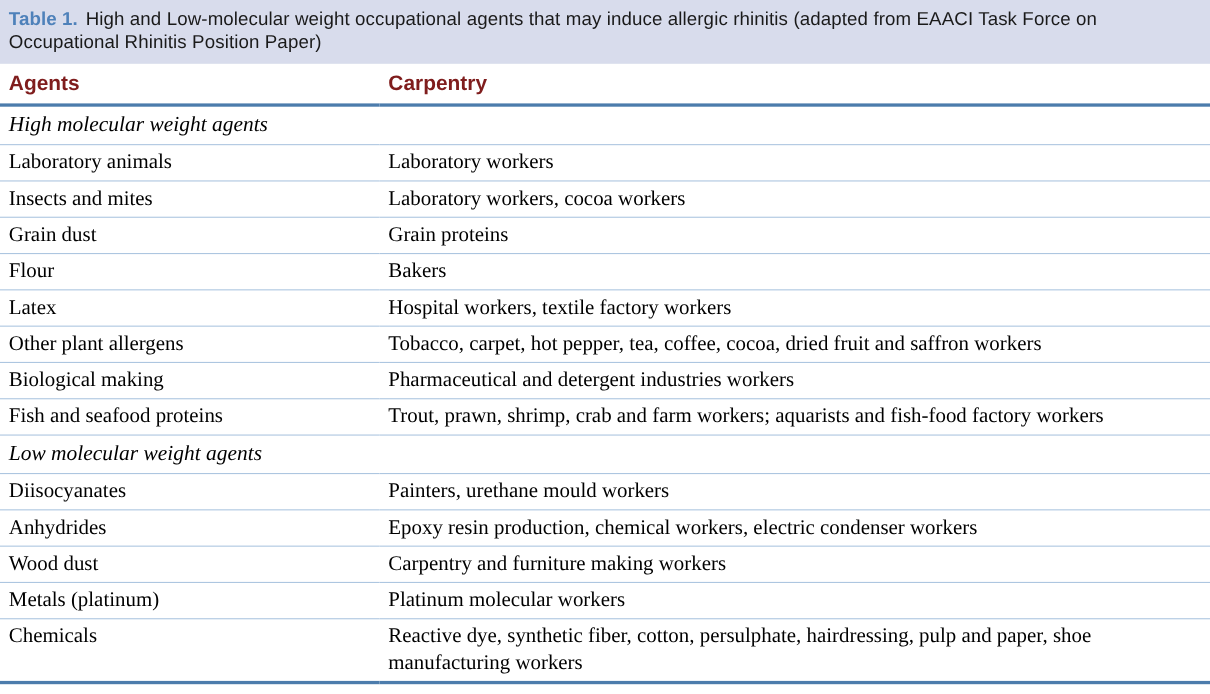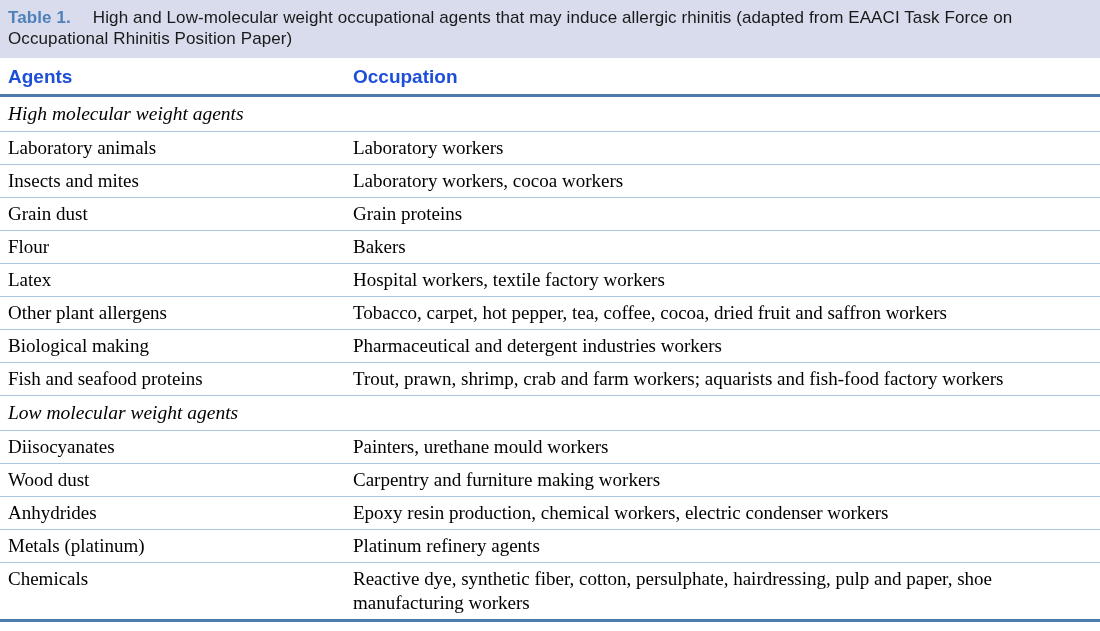--- a/index.html
+++ b/index.html
@@ -19,35 +19,35 @@
     background: #d8dcec;
     padding: 7px 40px 9px 8px;
     font-size: 17px;
     line-height: 21px;
     color: #1a1a1a;
     letter-spacing: 0.1px;
   }
   .caption-label {
     color: #4e81ba;
     font-weight: bold;
-    margin-right: 22px;
+    margin-right: 7px;
   }
   table.agents-table {
     width: 1100px;
     border-collapse: collapse;
     table-layout: fixed;
   }
   table.agents-table col.col-agents  { width: 345px; }
   table.agents-table col.col-occ     { width: 755px; }
   thead th {
     text-align: left;
     font-family: "Liberation Sans", sans-serif;
     font-weight: bold;
     font-size: 19px;
-    color: #1d4ed8;
+    color: #7f1d1d;
     padding: 8px 8px 6px 8px;
     border-bottom: 3px solid #4c7cac;
   }
   tbody td {
     font-family: "Liberation Serif", serif;
     font-size: 19px;
     line-height: 24px;
     color: #000000;
     padding: 4px 10px 4px 8px;
     vertical-align: top;
@@ -74,21 +74,21 @@
   </div>
 
   <table class="agents-table">
     <colgroup>
       <col class="col-agents">
       <col class="col-occ">
     </colgroup>
     <thead>
       <tr>
         <th>Agents</th>
-        <th>Occupation</th>
+        <th>Carpentry</th>
       </tr>
     </thead>
     <tbody>
         <tr class="section-row">
           <td colspan="2">High molecular weight agents</td>
         </tr>
         <tr>
           <td>Laboratory animals</td>
           <td>Laboratory workers</td>
         </tr>
@@ -121,30 +121,30 @@
           <td>Trout, prawn, shrimp, crab and farm workers; aquarists and fish-food factory workers</td>
         </tr>
         <tr class="section-row">
           <td colspan="2">Low molecular weight agents</td>
         </tr>
         <tr>
           <td>Diisocyanates</td>
           <td>Painters, urethane mould workers</td>
         </tr>
         <tr>
+          <td>Anhydrides</td>
+          <td>Epoxy resin production, chemical workers, electric condenser workers</td>
+        </tr>
+        <tr>
           <td>Wood dust</td>
           <td>Carpentry and furniture making workers</td>
         </tr>
         <tr>
-          <td>Anhydrides</td>
-          <td>Epoxy resin production, chemical workers, electric condenser workers</td>
-        </tr>
-        <tr>
           <td>Metals (platinum)</td>
-          <td>Platinum refinery agents</td>
+          <td>Platinum molecular workers</td>
         </tr>
         <tr>
           <td>Chemicals</td>
           <td>Reactive dye, synthetic fiber, cotton, persulphate, hairdressing, pulp and paper, shoe manufacturing workers</td>
         </tr>
       </tbody>
   </table>
 
 </div>
 

